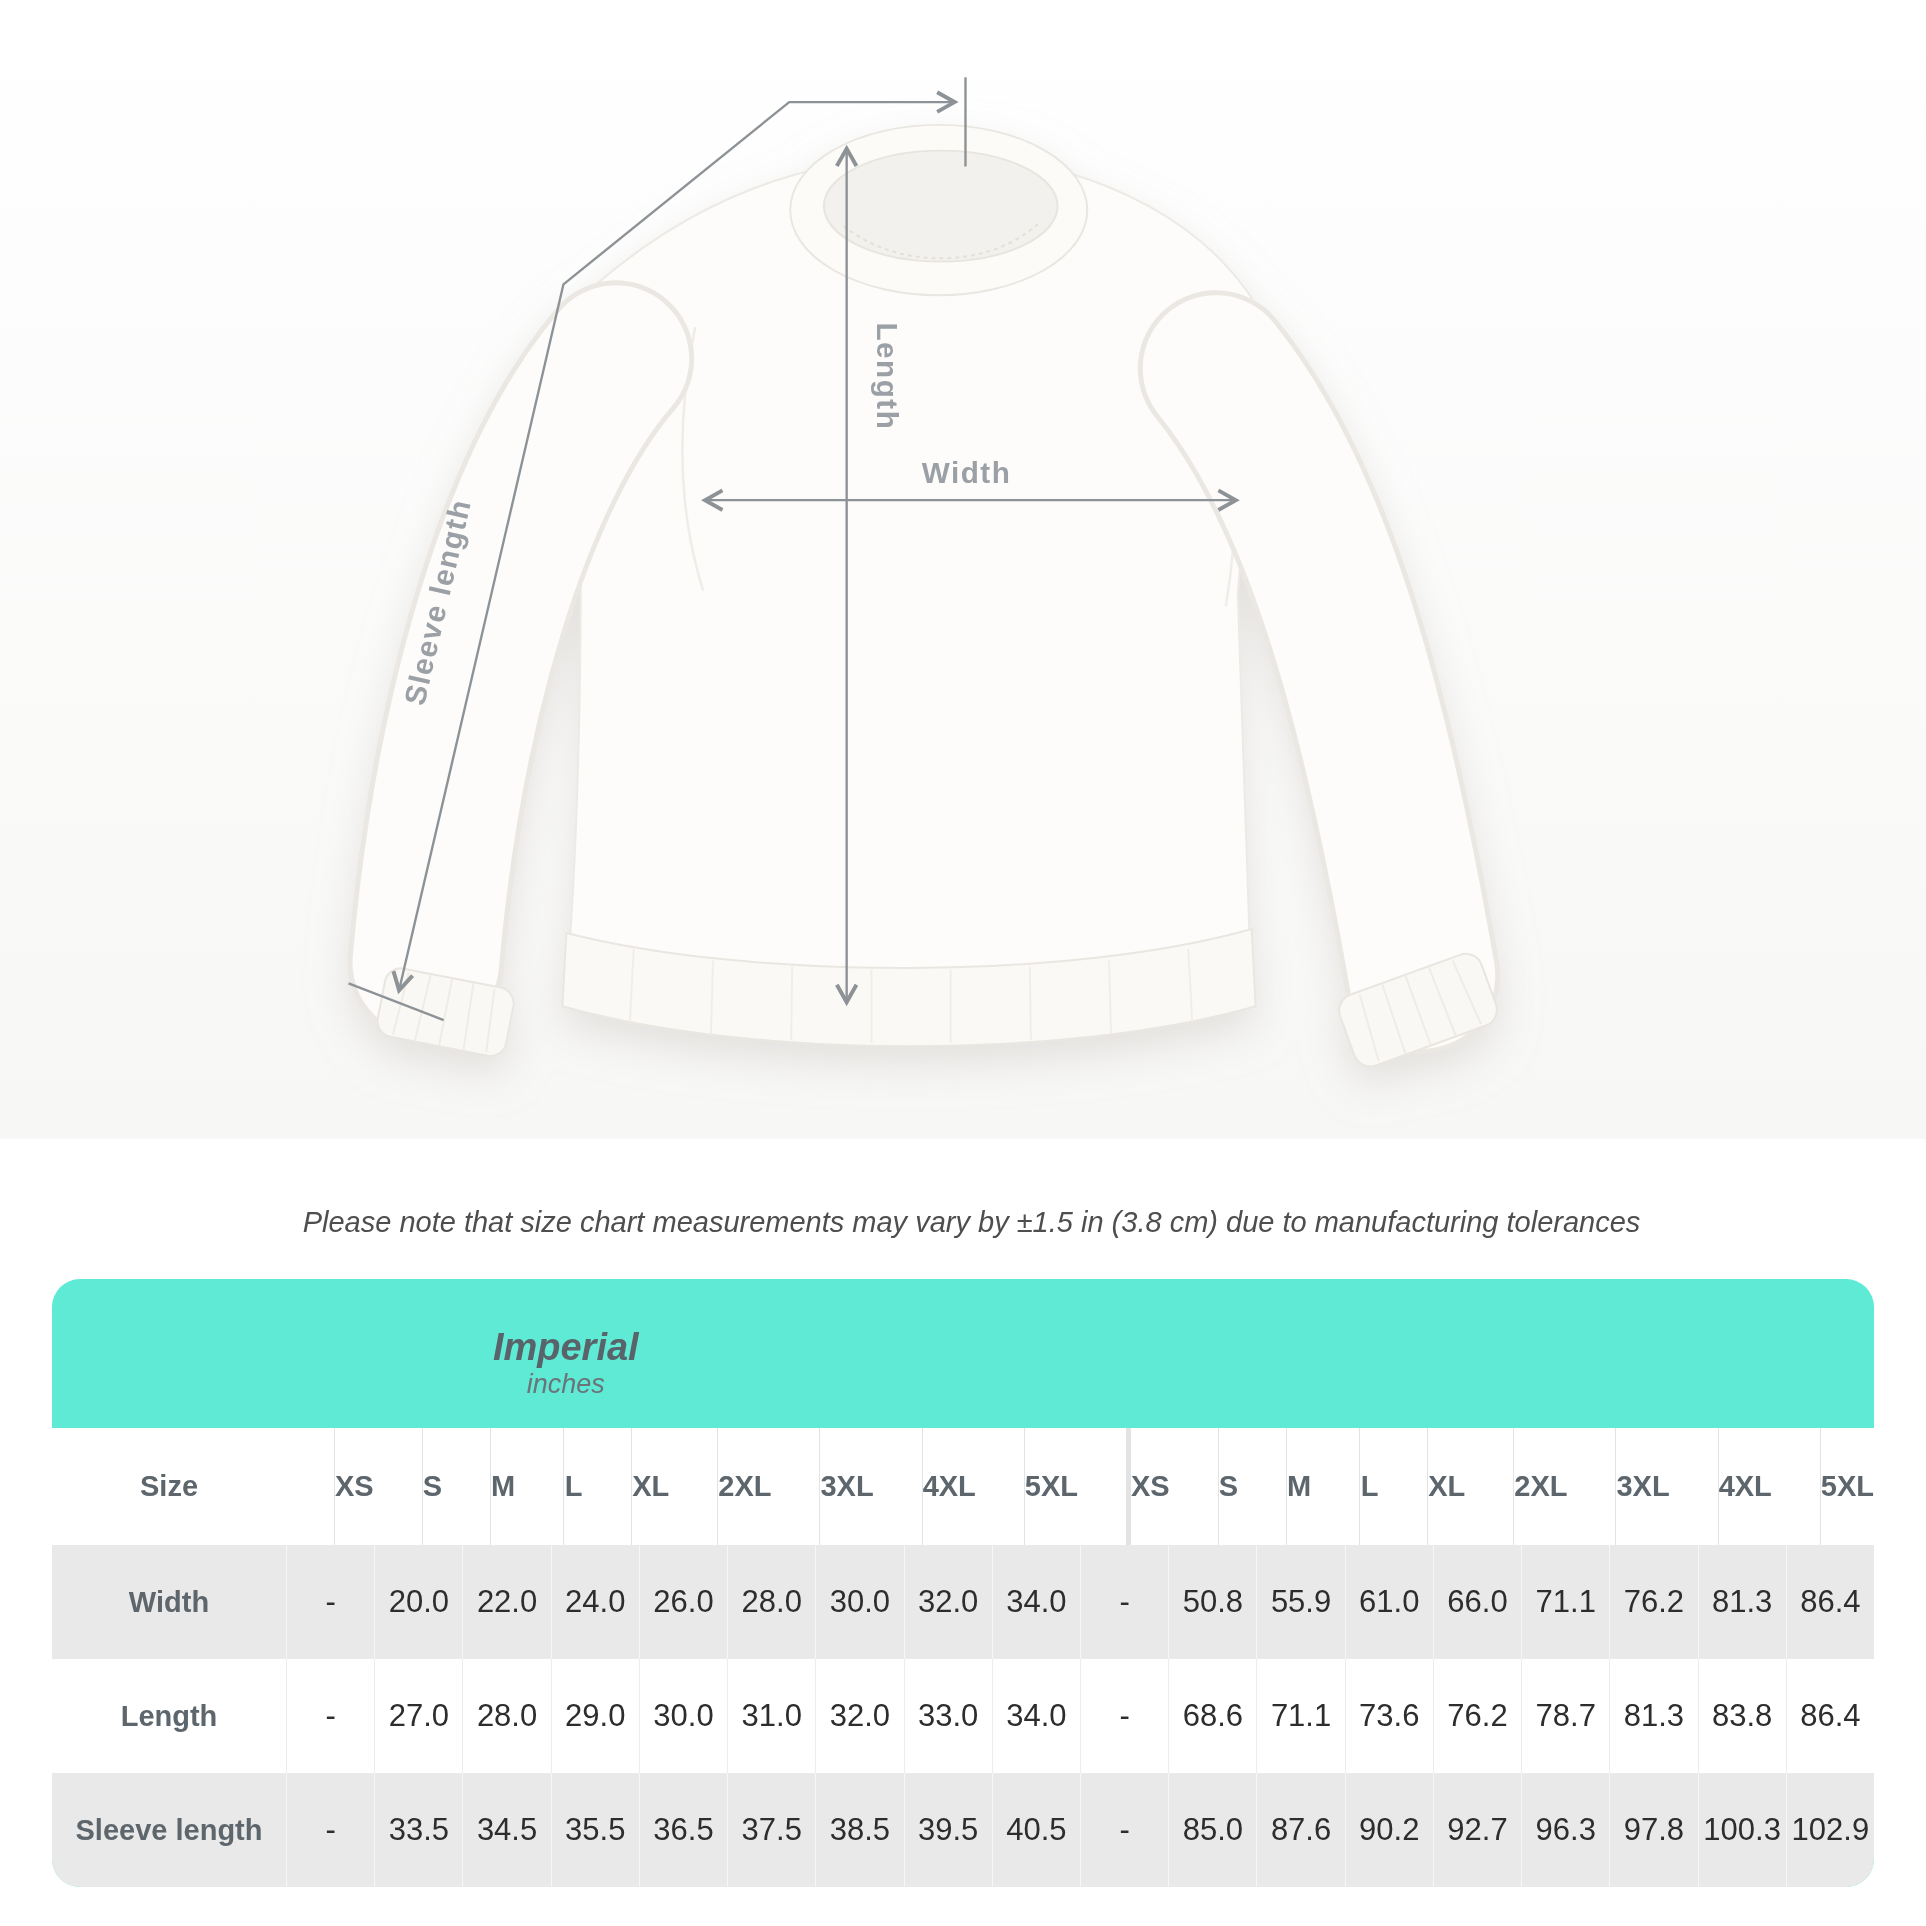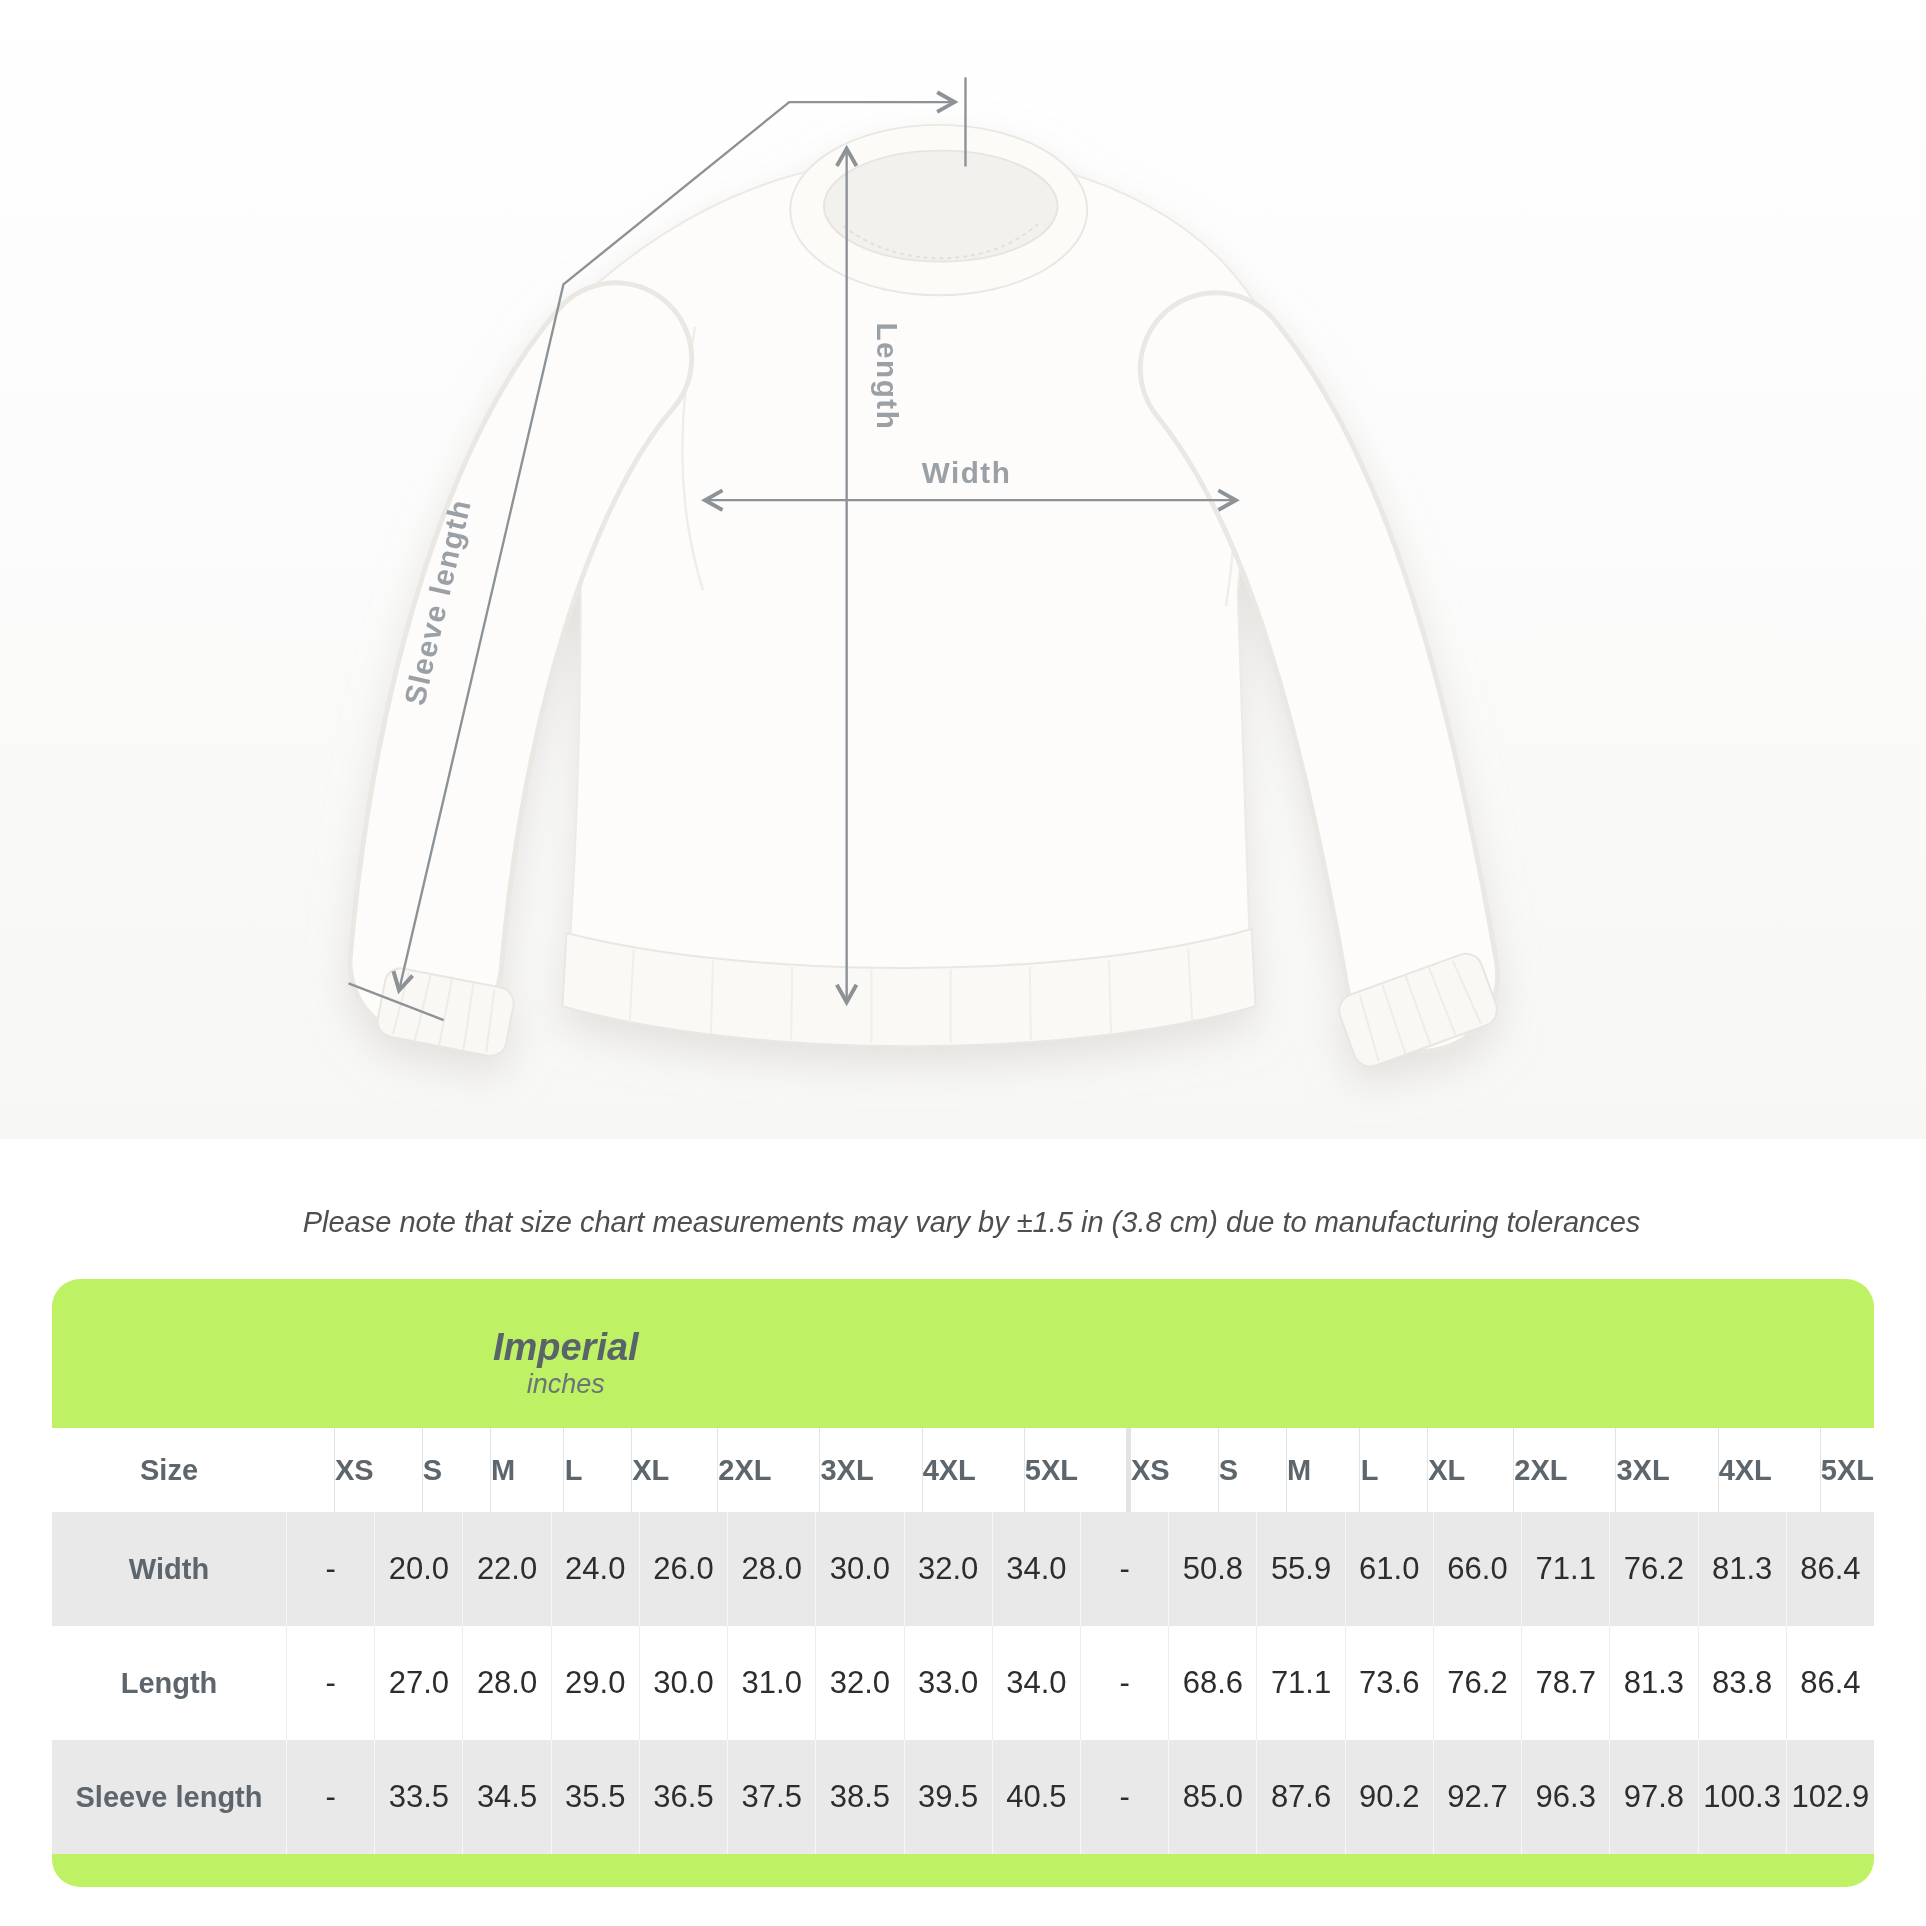--- a/index.html
+++ b/index.html
@@ -6,28 +6,28 @@
   .canvas{position:relative;width:1927px;height:1927px;background:#ffffff;overflow:hidden;
           font-family:"Liberation Sans",sans-serif;}
   .photo{position:absolute;left:0;top:0;}
 
   .page-title{position:absolute;top:1135px;left:0;width:100%;text-align:center;
               font-size:50px;font-weight:bold;color:#1f1f1f;letter-spacing:0.5px;}
   .page-subtitle{position:absolute;top:1206px;left:8px;width:100%;text-align:center;
               font-size:29px;font-style:italic;color:#4e4e4e;}
 
   .size-table{position:absolute;left:52px;top:1279px;width:1822px;height:608px;
-              background:#bef264;border-radius:28px;overflow:hidden;}
+              background:#5eead4;border-radius:28px;overflow:hidden;}
   .grouprow{display:grid;grid-template-columns:56.4% 43.6%;height:149px;}
   .groupcell{display:flex;flex-direction:column;align-items:center;justify-content:center;padding-top:18px;}
   .gname{font-size:38px;font-weight:bold;font-style:italic;color:#59636a;}
   .gunit{font-size:27px;font-style:italic;color:#6b7479;}
 
   .trow{display:grid;grid-template-columns:234px repeat(18,1fr);}
-  .headerrow{height:84px;background:#ffffff;gap:48px;}
+  .headerrow{height:117px;background:#ffffff;gap:48px;}
   .datarow{height:114px;}
   .datarow.gray{background:#e9e9e9;}
   .datarow.white{background:#ffffff;}
 
   .cell{display:flex;align-items:center;justify-content:center;
         font-size:31px;color:#2d2d2d;}
   .headerrow .cell{font-weight:bold;font-size:29px;color:#5d666c;}
   .rowlabel{font-weight:bold;font-size:29px;color:#5d666c;}
 
   .headerrow .cell + .cell{border-left:1.5px solid #e3e3e3;}

